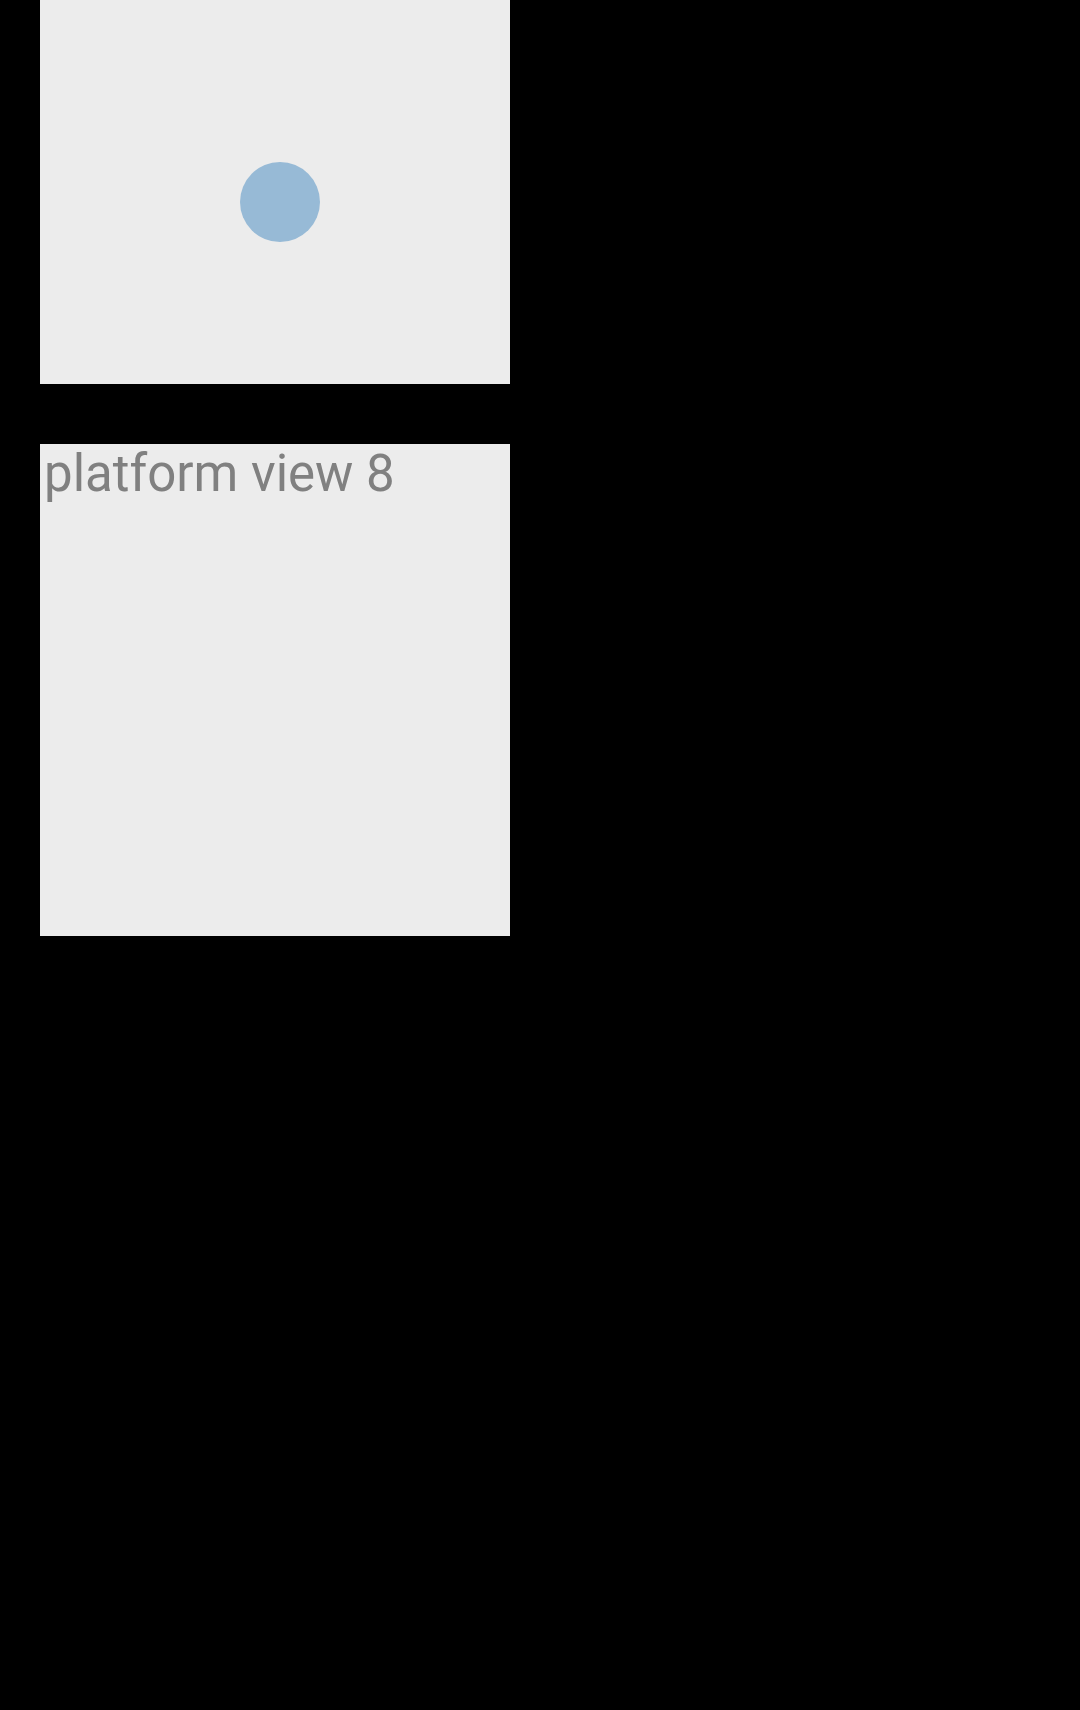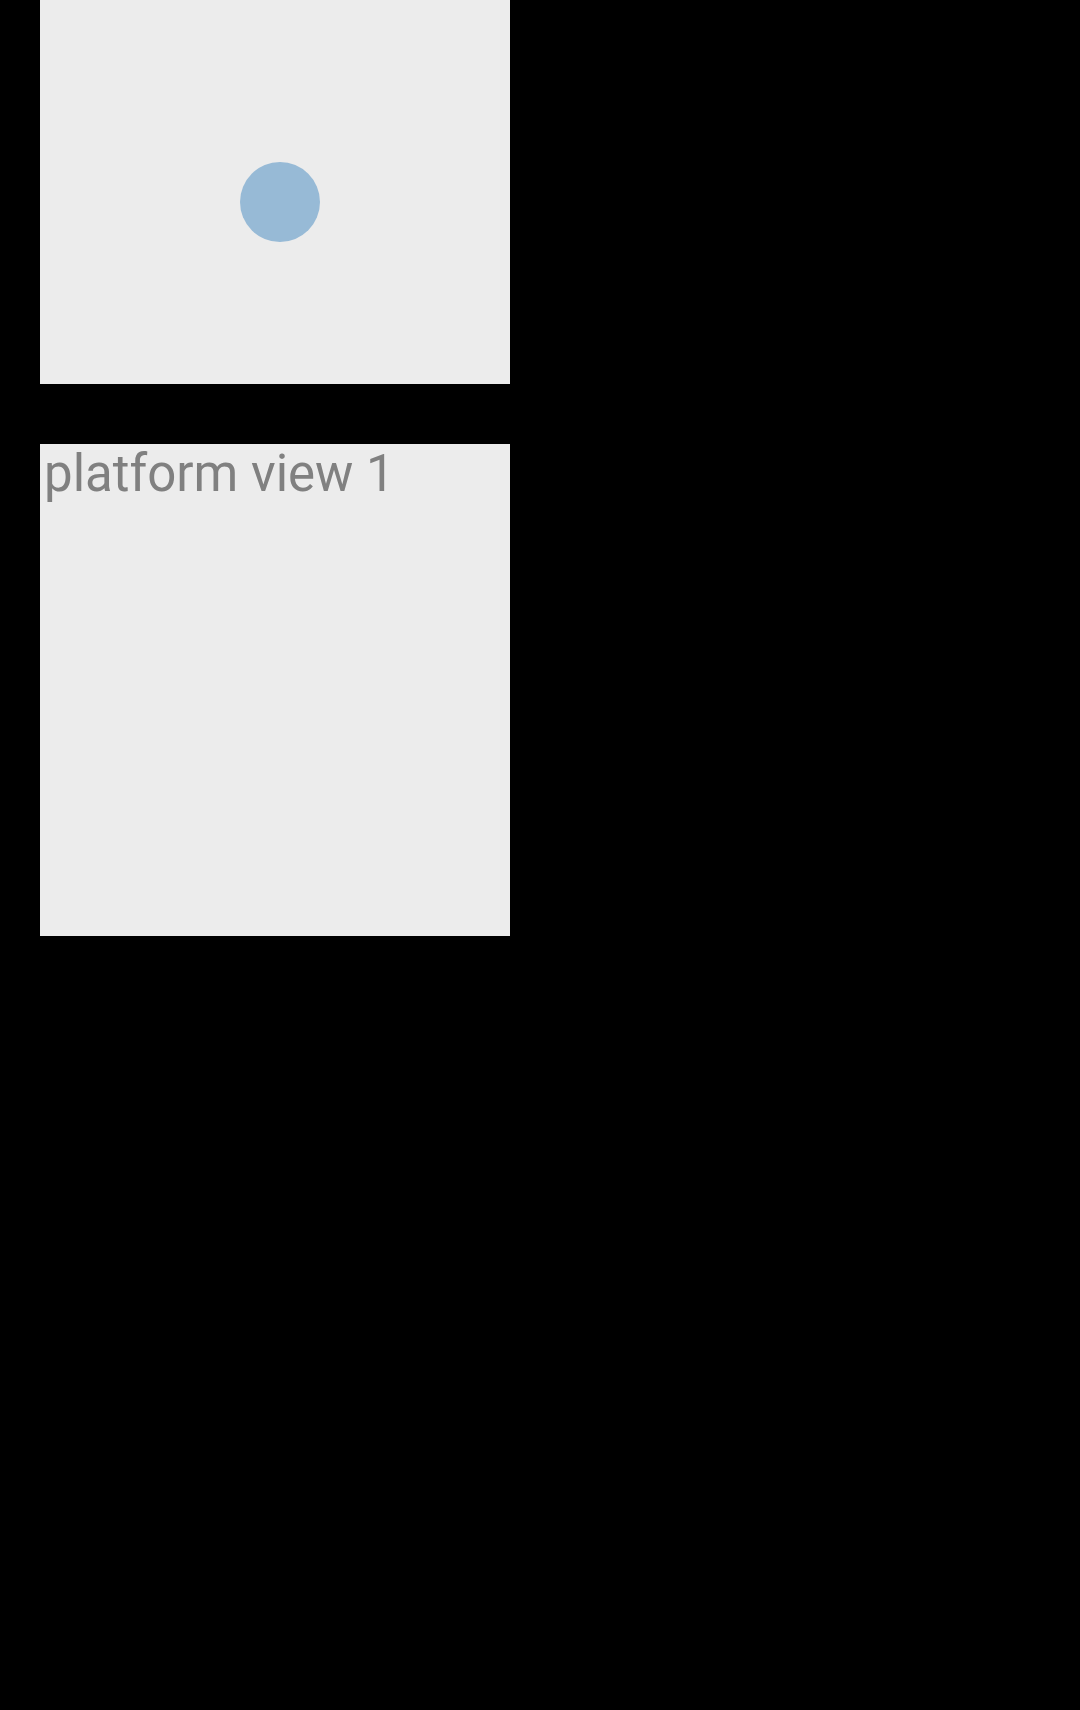--- a/index.html
+++ b/index.html
@@ -54,14 +54,14 @@
   </style>
 </head>
 <body>
 
 <div class="platform-view platform-view-2">
 
   <div class="loading-circle"></div>
 </div>
 
 <div class="platform-view platform-view-1">
-  <div class="view-label">platform view 1</div>
+  <div class="view-label">platform view 8</div>
 </div>
 
 </body></html>

